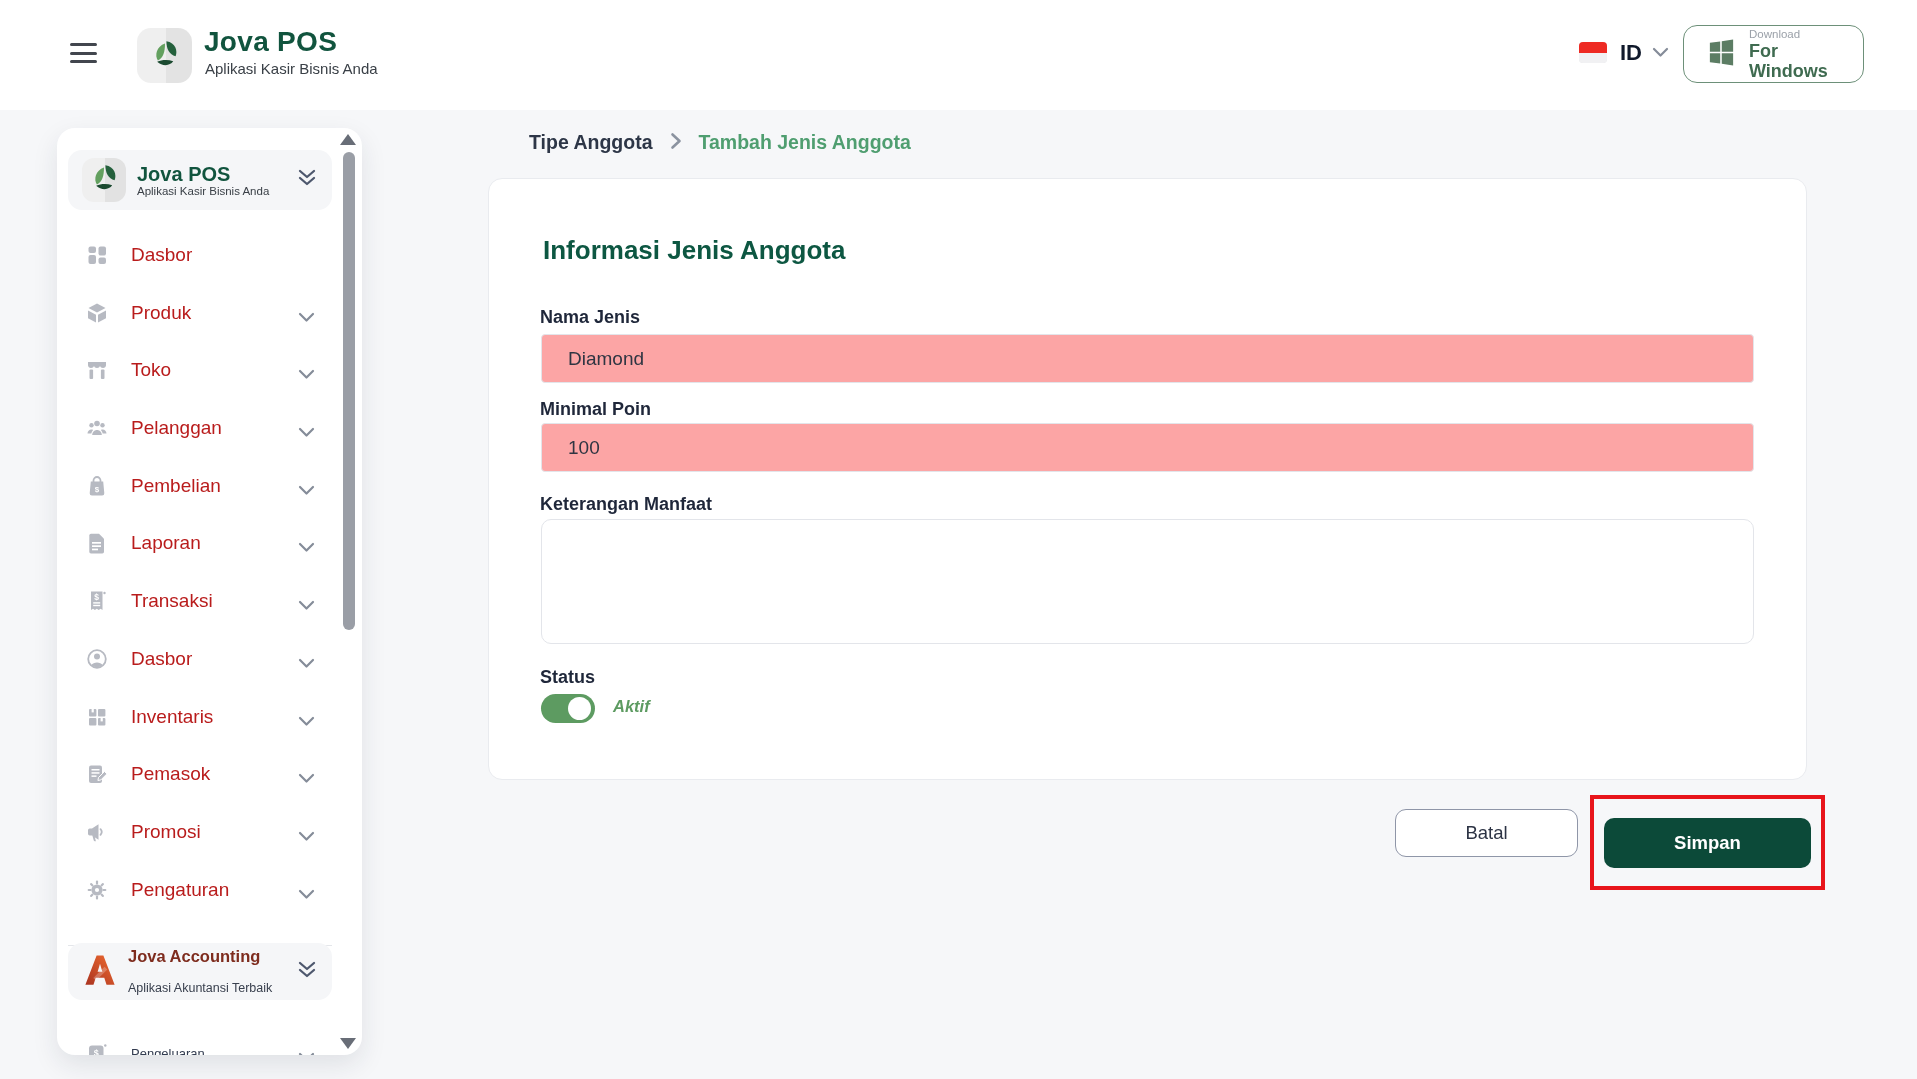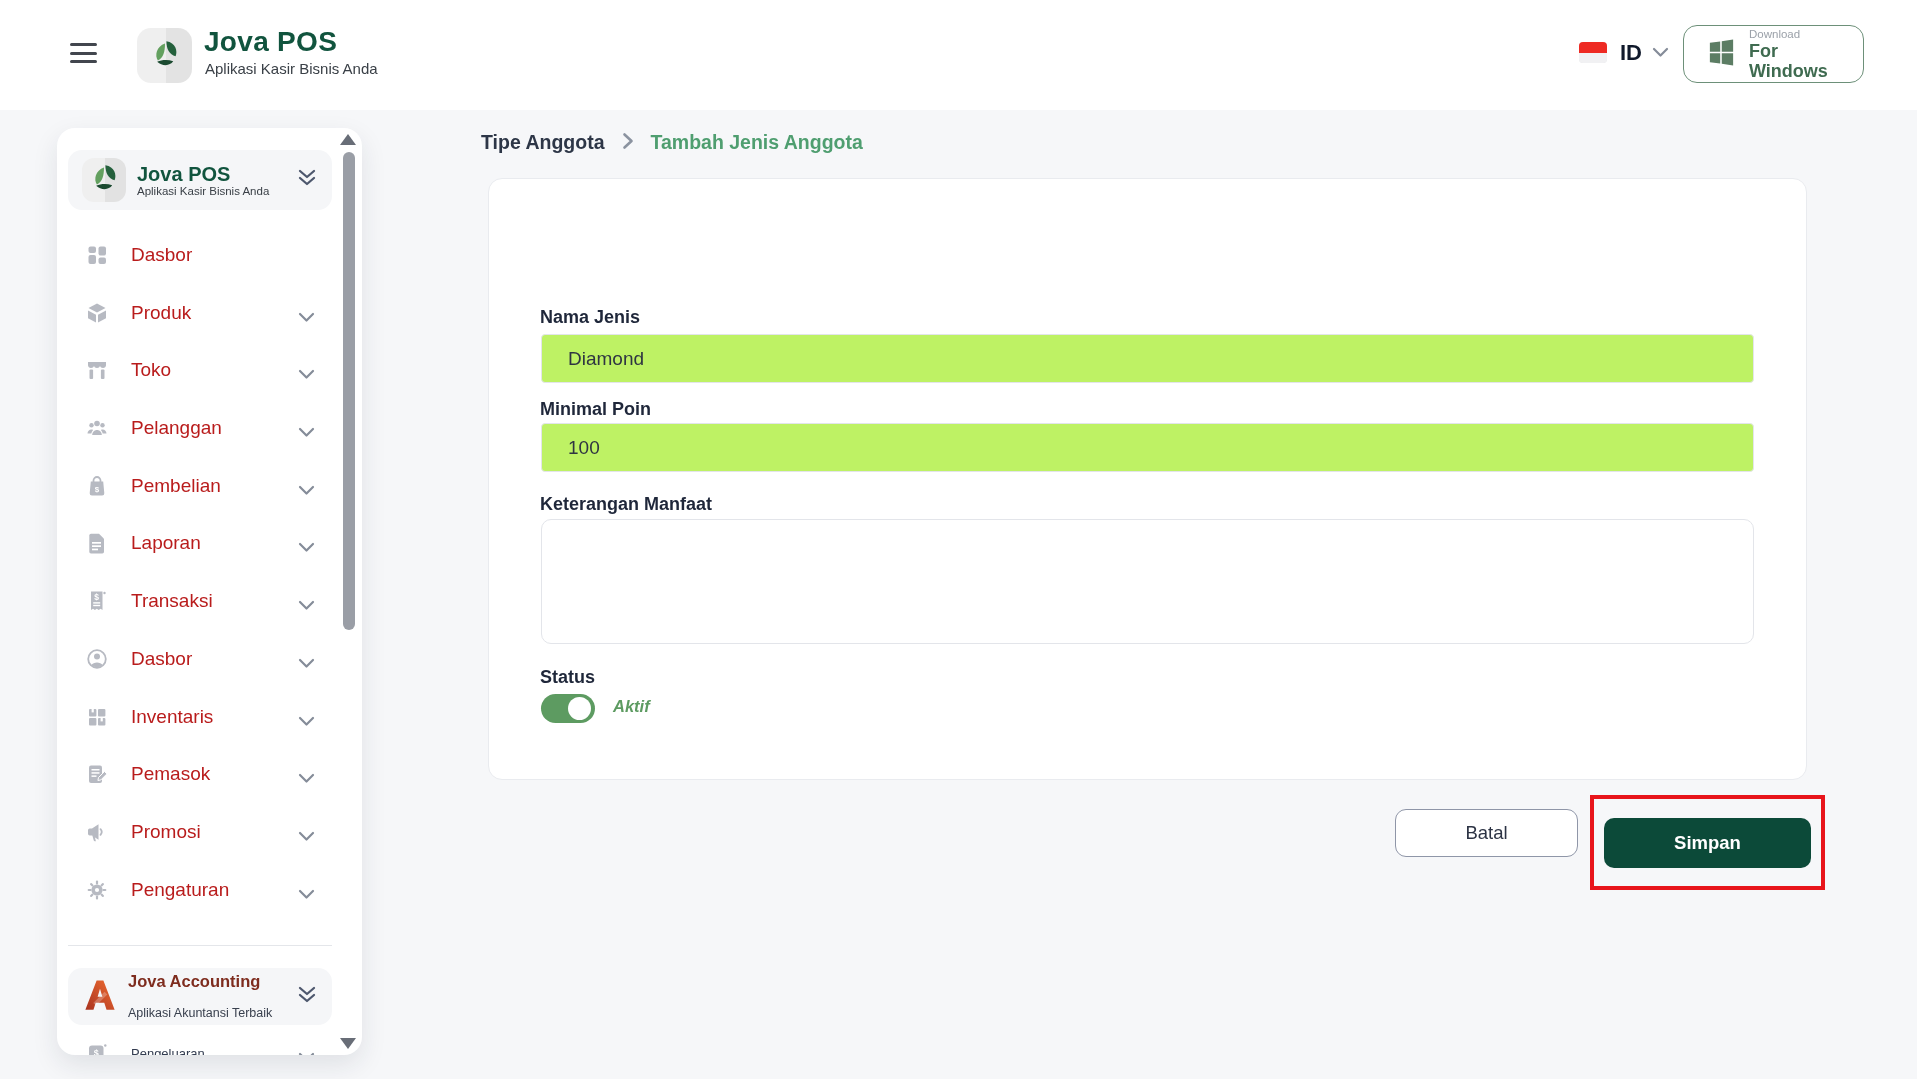--- a/index.html
+++ b/index.html
@@ -32,45 +32,45 @@
                     display:flex; align-items:center; justify-content:center; flex:0 0 auto; }
   .sb-brand-name { font-size:20px; font-weight:800; color:#11543e; line-height:22px; }
   .sb-brand-tag { font-size:11.5px; color:#3a4047; line-height:13px; }
   .sb-brand .dchev, .sb-acc .dchev { margin-left:auto; }
   .menu { list-style:none; position:absolute; left:0; top:107px; width:292px; }
   .menu li { height:40px; margin-bottom:17.7px; display:flex; align-items:center; padding-left:27px; cursor:pointer; position:relative; }
   .menu li .mi { width:26px; height:26px; display:flex; align-items:center; justify-content:center; }
   .menu li .lbl { margin-left:21px; font-size:19px; font-weight:500; color:#b91c1c; }
   .menu li .chev { position:absolute; right:34px; top:16px; }
   .sb-divider { position:absolute; left:11px; top:817px; width:264px; height:1px; background:#e4e6ea; }
-  .sb-acc { position:absolute; left:11px; top:840px; width:264px; height:57px; background:#f5f6f8; border-radius:14px;
+  .sb-acc { position:absolute; left:11px; top:815px; width:264px; height:57px; background:#f5f6f8; border-radius:14px;
             display:flex; align-items:center; padding:0 14px; gap:10px; cursor:pointer; }
   .sb-acc-name { font-size:16.5px; font-weight:700; color:#7e2c1e; line-height:19px; }
   .sb-acc-tag { font-size:12.5px; color:#39404e; line-height:15px;margin-top:15px; }
   .sb-extra { position:absolute; left:0; top:905px; width:292px; height:40px; display:flex; align-items:center; padding-left:27px; cursor:pointer; }
   .sb-extra .mi { width:26px; height:26px; display:flex; align-items:center; justify-content:center; }
   .sb-extra .lbl { margin-left:21px; font-size:13px; font-weight:500; color:#333c50; }
   .sb-extra .chev { position:absolute; right:34px; top:16px; }
   .sb-scroll-up, .sb-scroll-down { position:absolute; right:6px; width:0; height:0; border-left:8px solid transparent; border-right:8px solid transparent; cursor:pointer; }
   .sb-scroll-up { top:6px; border-bottom:11px solid #686d77; }
   .sb-scroll-down { bottom:6px; border-top:11px solid #686d77; }
   .sb-thumb { position:absolute; right:7px; top:24px; width:12px; height:478px; background:#9a9ea6; border-radius:7px; cursor:grab; }
 
   
   .breadcrumb { position:absolute; left:481px; top:131px; display:flex; align-items:center; gap:17px; }
-  .bc-parent { font-size:19.5px; font-weight:600; color:#2d3647; cursor:pointer; }
+  .bc-parent { font-size:19.5px; font-weight:600; color:#2d3647; cursor:pointer;margin-left:48px; }
   .bc-current { font-size:19.5px; font-weight:600; color:#4f9e70; }
 
   
   .card { position:absolute; left:488px; top:178px; width:1319px; height:602px; background:#fff;
           border:1px solid #e9ebef; border-radius:14px; }
   .card h1 { position:absolute; left:54px; top:56px; font-size:26px; font-weight:700; color:#0d5742; }
   .f-label { position:absolute; left:51px; font-size:18px; font-weight:600; color:#1f273a; }
   .f-input { position:absolute; left:52px; width:1213px; height:49px; border:1px solid #e3e5ea; border-radius:4px;
-             padding:0 26px; font-size:19px; color:#2f3542; background:#bef264; outline:none; }
+             padding:0 26px; font-size:19px; color:#2f3542; background:#fca5a5; outline:none; }
   .f-textarea { position:absolute; left:52px; width:1213px; height:125px; border:1px solid #e3e5ea; border-radius:10px;
                 padding:14px 26px; font-size:19px; color:#2f3542; resize:none; outline:none; background:#fff; }
   .lbl-1 { top:128px; } .in-1 { top:155px; }
   .lbl-2 { top:220px; } .in-2 { top:244px; }
   .lbl-3 { top:315px; } .ta-3 { top:340px; }
   .lbl-4 { top:488px; }
   .switch { position:absolute; left:52px; top:515px; width:54px; height:29px; background:#5d9b61; border-radius:15px; cursor:pointer; }
   .switch .knob { position:absolute; top:3px; width:23px; height:23px; border-radius:50%; background:#fff; left:4px; transition:left .15s; }
   .switch.on .knob { left:27px; }
   .switch-state { position:absolute; left:124px; top:518px; font-size:16.5px; font-style:italic; font-weight:600; color:#5d9b61; }
@@ -367,20 +367,21 @@
 
   <div class="breadcrumb">
     <span class="bc-parent">Tipe Anggota</span>
     <span class="chevr"><svg width="12" height="18" viewBox="0 0 12 18">
           <polyline points="2.5,2.5 9.5,9 2.5,15.5" fill="none" stroke="#8b93a0" stroke-width="2.6" stroke-linecap="round" stroke-linejoin="round"></polyline>
         </svg></span>
     <span class="bc-current">Tambah Jenis Anggota</span>
   </div>
 
   <div class="card">
+    <h1>Informasi Jenis Anggota</h1>
 
     <label class="f-label lbl-1">Nama Jenis</label>
     <input class="f-input in-1" type="text" value="Diamond" style="">
 
     <label class="f-label lbl-2">Minimal Poin</label>
     <input class="f-input in-2" type="text" value="100" style="">
 
     <label class="f-label lbl-3">Keterangan Manfaat</label>
     <textarea class="f-textarea ta-3" style=""></textarea>
 

